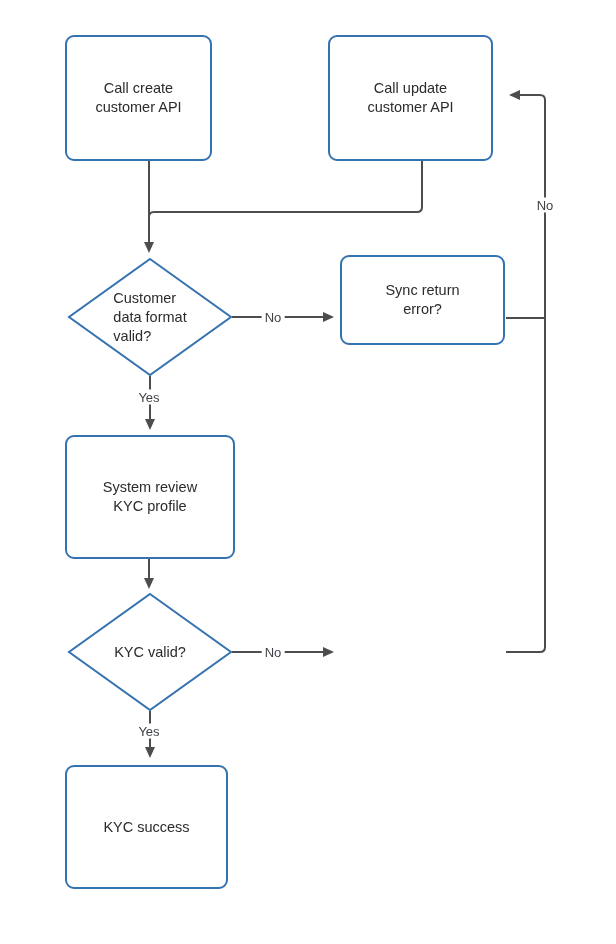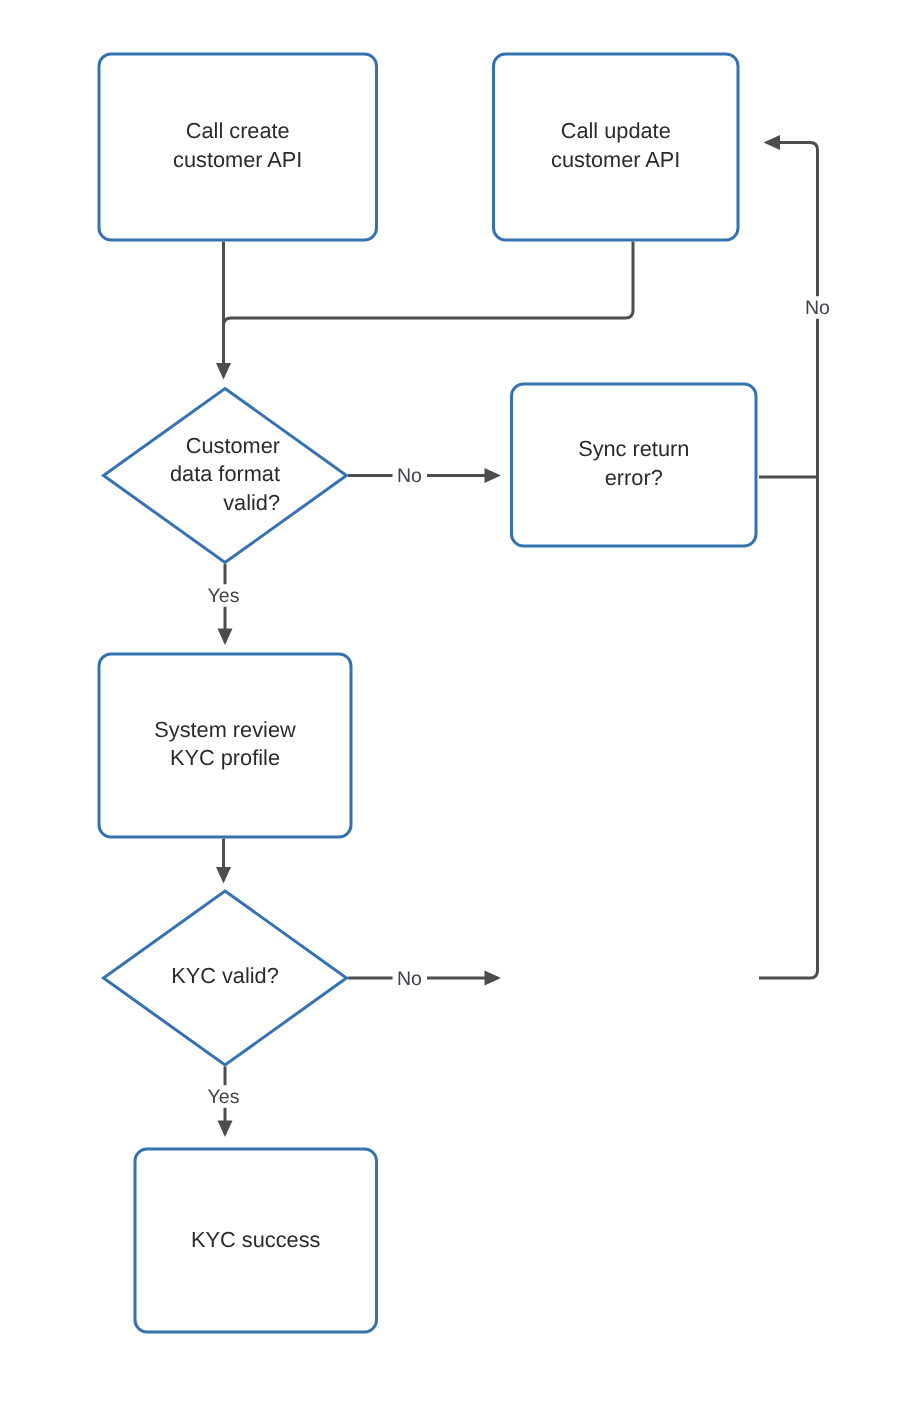--- a/index.html
+++ b/index.html
@@ -42,21 +42,21 @@
     justify-content: center;
     text-align: center;
     font-size: 14.5px;
     line-height: 1.3;
     color: #2b2b2b;
     white-space: pre-line;
   }
   .dtext {
     position: absolute;
     transform: translate(-50%, -50%);
-    text-align: right;
+    text-align: left;
     font-size: 14.5px;
     line-height: 1.3;
     color: #2b2b2b;
     white-space: pre-line;
   }
   .edge-label {
     position: absolute;
     transform: translate(-50%, -50%);
     background: #ffffff;
     padding: 0 3px;
@@ -92,42 +92,42 @@
     <path class="edge" d="M 150 711 L 150 756" marker-end="url(#arrow)"></path>
 
     <path class="edge" d="M 506 652 L 540 652 Q 545 652 545 647 L 545 100 Q 545 95 540 95 L 511 95" marker-end="url(#arrow)"></path>
 
     <path class="edge" d="M 506 318 L 545 318"></path>
 
     <polygon class="decision-shape" points="150,259 231,317 150,375 69,317"></polygon>
     <polygon class="decision-shape" points="150,594 231,652 150,710 69,652"></polygon>
   </svg>
 
-  <div class="node" style="left:65px; top:35px; width:187px; height:126px;">
+  <div class="node" style="left:65px; top:35px; width:147px; height:126px;">
     <span>Call create
 customer API</span>
   </div>
 
   <div class="node" style="left:328px; top:35px; width:165px; height:126px;">
     <span>Call update
 customer API</span>
   </div>
 
-  <div class="node" style="left:340px; top:255px; width:165px; height:110px;">
+  <div class="node" style="left:340px; top:255px; width:165px; height:90px;">
     <span>Sync return
 error?</span>
   </div>
 
   <div class="node" style="left:65px; top:435px; width:170px; height:124px;">
     <span>System review
 KYC profile</span>
   </div>
 
 
-  <div class="node" style="left:65px; top:765px; width:163px; height:124px;margin-left:24px;">
+  <div class="node" style="left:65px; top:765px; width:163px; height:124px;">
     <span>KYC success</span>
   </div>
 
   <div class="dtext" style="left:150px; top:317px;">Customer
 data format
 valid?</div>
   <div class="dtext" style="left:150px; top:652px;">KYC valid?</div>
 
   <div class="edge-label" style="left:273px; top:317px;">No</div>
   <div class="edge-label" style="left:149px; top:397px;">Yes</div>

